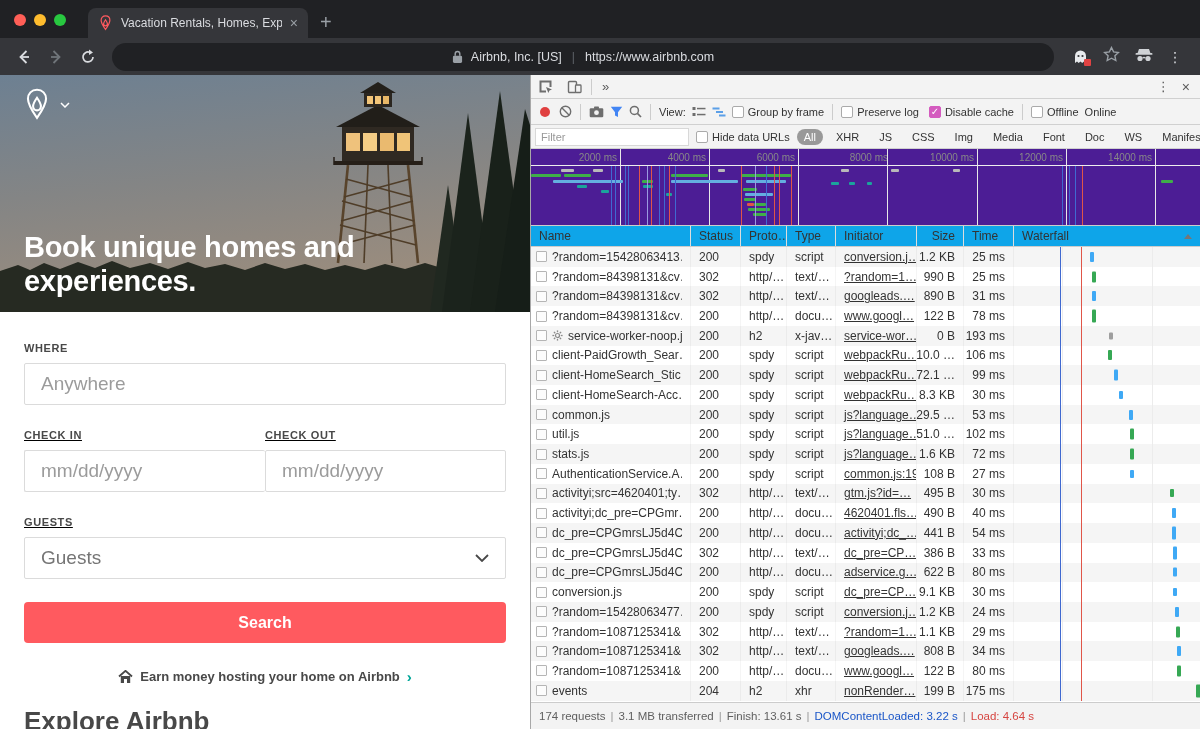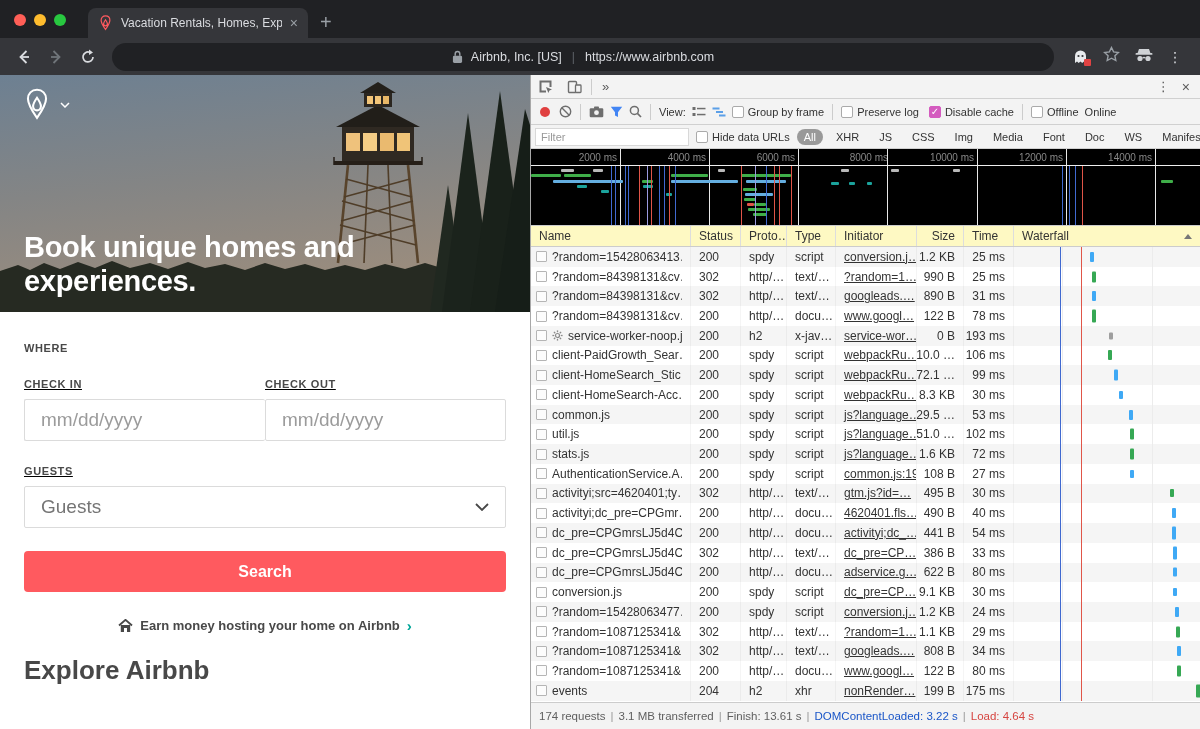--- a/index.html
+++ b/index.html
@@ -65,30 +65,30 @@
   .dt-check .box { width:12px; height:12px; border:1px solid #aaa; border-radius:2px; background:#fff; font-size:10px; line-height:10px; color:#fff; text-align:center; }
   .dt-check .box.checked { background:#d45bbf; border-color:#d45bbf; }
   .view-label { color:#333; }
 
   .dt-filterbar { height:24px; background:#f3f3f3; border-bottom:1px solid #d0d0d0; display:flex; align-items:center; padding:0 4px; gap:7px; flex:none; font-size:11px; color:#333; }
   .filter-input { width:360px; height:18px; border:1px solid #d8d8d8; background:#fff; font-size:11px; padding:0 5px; color:#333; font-family:"Liberation Sans",sans-serif; }
   .filter-input::placeholder { color:#999; }
   .pill { padding:2px 7px; border-radius:9px; white-space:nowrap; }
   .pill.active { background:#999; color:#fff; }
 
-  .dt-overview { position:relative; height:77px; border-bottom:1px solid #ccc; flex:none; overflow:hidden; background:#000000; }
+  .dt-overview { position:relative; height:77px; border-bottom:1px solid #ccc; flex:none; overflow:hidden; background:#4c1d95; }
   .ov-labels { position:relative; height:17px; border-bottom:1px solid #eee; }
   .ov-tick-label { position:absolute; top:3px; font-size:10px; color:#888; transform:translateX(-100%); padding-right:3px; white-space:nowrap; }
   .ov-grid { position:absolute; top:0; bottom:0; width:1px; background:#e8e8e8; }
   .ov-bars { position:absolute; top:17px; left:0; right:0; bottom:0; }
   .ov-bar { position:absolute; height:3px; border-radius:1px; }
   .ov-vline { position:absolute; top:0; bottom:0; width:1px; }
 
   .dt-grid { display:grid; grid-template-columns:160px 50px 46px 49px 81px 47px 50px 1fr; }
-  .dt-thead { height:21px; background:#fef9c3; border-bottom:1px solid #ccc; font-size:12px; color:#333; flex:none; }
+  .dt-thead { height:21px; background:#0ea5e9; border-bottom:1px solid #ccc; font-size:12px; color:#333; flex:none; }
   .dt-thead .hc { display:flex; align-items:center; padding:0 8px; border-right:1px solid #ddd; white-space:nowrap; overflow:hidden; }
   .dt-thead .hc:last-child { border-right:none; }
   .hc-waterfall { justify-content:space-between; }
   .sort-arrow { width:0; height:0; border-left:4px solid transparent; border-right:4px solid transparent; border-bottom:5px solid #777; }
   .dt-rows { flex:1; min-height:0; overflow:hidden; }
   .dt-row { height:19.73px; font-size:12px; color:#333; }
   .dt-row:nth-child(odd) { background:#f5f5f5; }
   .dt-row .c { display:flex; align-items:center; padding:0 8px; white-space:nowrap; overflow:hidden; border-right:1px solid rgba(0,0,0,0.04); }
   .c-name { gap:5px; padding-left:5px !important; }
   .doc-icon { width:11px; height:11px; border:1px solid #b5b5b5; background:#fcfcfc; border-radius:1px; flex:none; }
@@ -230,20 +230,23 @@
           </svg>
           <svg width="10" height="6" viewBox="0 0 10 6">
               <path d="M1 1 L5 5 L9 1" fill="none" stroke="#fff" stroke-width="1.5"></path>
             </svg>
         </div>
         <div class="hero-headline">Book unique homes and experiences.</div>
       </div>
 
       <div class="form-pad">
         <div class="f-label">WHERE</div>
+        <div class="f-input">
+            <span>Anywhere</span>
+          </div>
 
         <div class="row2">
           <div class="col">
             <div class="f-label">CHECK IN</div>
           </div>
           <div class="col">
             <div class="f-label">CHECK OUT</div>
           </div>
         </div>
         <div class="dates">

